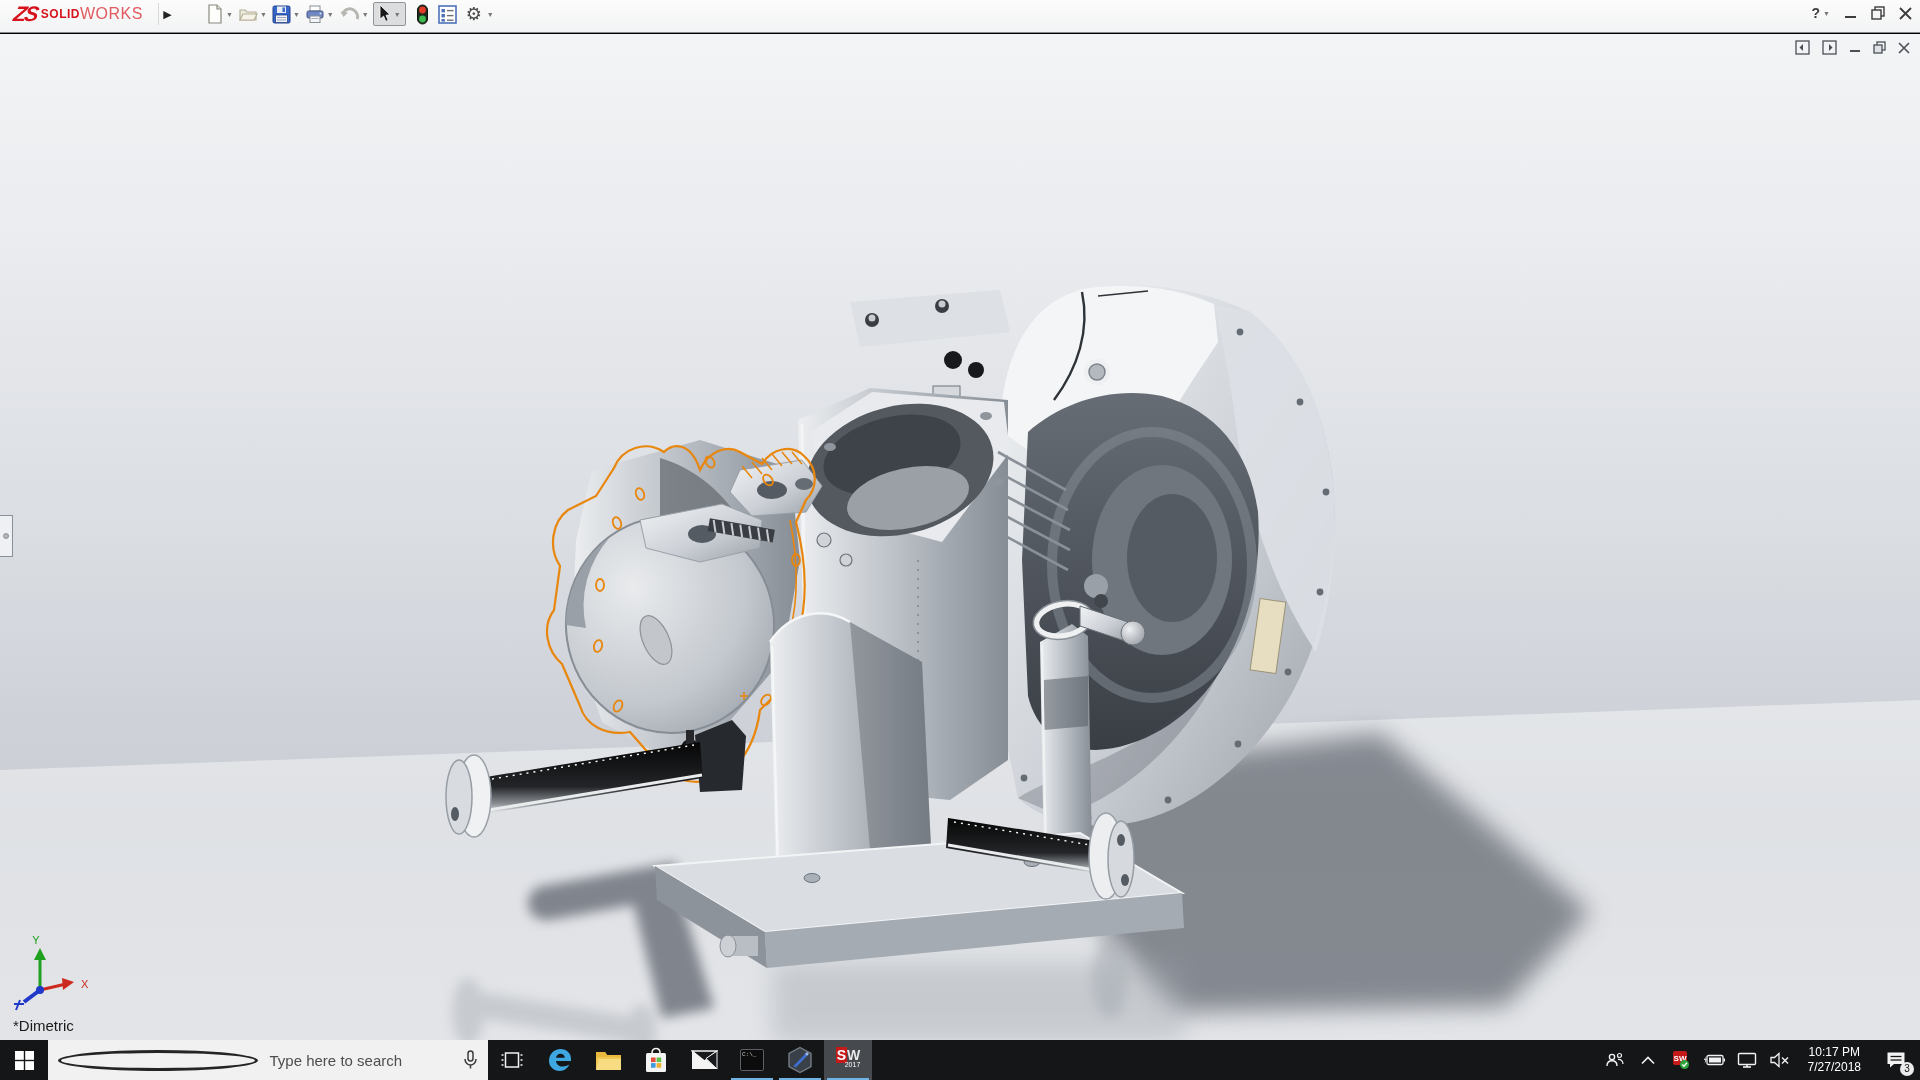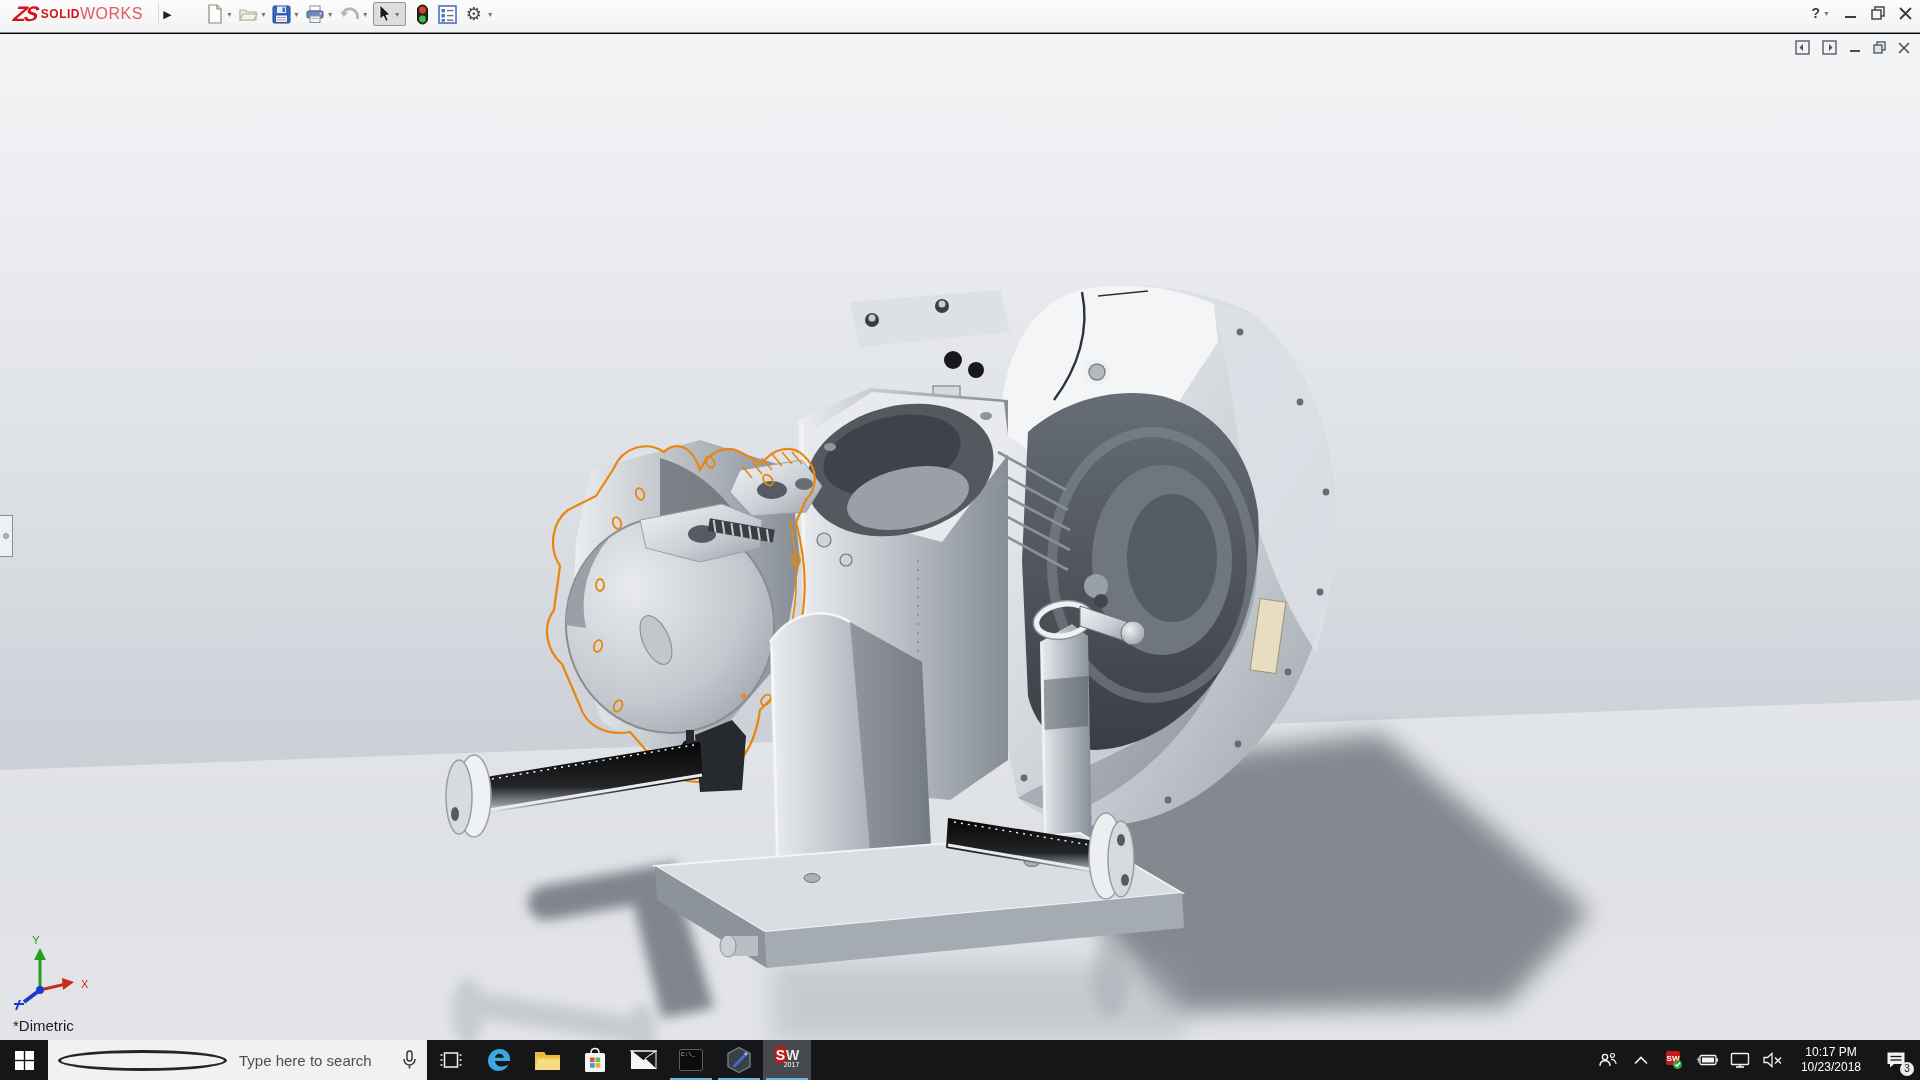--- a/index.html
+++ b/index.html
@@ -35,21 +35,21 @@
   .doc-ctrls .dc{display:flex;align-items:center;cursor:pointer;}
   .panel-tab{position:absolute;left:0;top:481px;width:13px;height:42px;background:#eef0f3;
     border:1px solid #8a9098;border-left:none;display:flex;align-items:center;justify-content:center;}
   .panel-tab i{width:6px;height:6px;border-radius:50%;background:#b2b7bd;border:1px solid #8f959c;}
   .orient{position:absolute;left:13px;bottom:6px;font-size:15px;color:#1a1a1a;}
 
   
   .taskbar{position:absolute;left:0;top:1040px;width:1920px;height:40px;background:#151618;
     display:flex;align-items:stretch;}
   .tb-start{width:48px;display:flex;align-items:center;justify-content:center;cursor:pointer;}
-  .tb-search{width:379px;background:#f1f1f1;display:flex;align-items:center;padding:0 10px;cursor:text;}
+  .tb-search{width:440px;background:#f1f1f1;display:flex;align-items:center;padding:0 10px;cursor:text;}
   .cortana{width:21px;height:21px;border:3px solid #242424;border-radius:50%;margin-right:12px;flex:none;}
   .tb-search span{flex:1;font-size:15px;color:#4e4e4e;}
   .tb-app{width:48px;display:flex;align-items:center;justify-content:center;position:relative;cursor:pointer;}
   .tb-app.active{background:#46494e;}
   .tb-app .runline{position:absolute;bottom:0;left:3px;right:3px;height:2.5px;background:#6fb4e4;}
   .sw-tile{display:flex;flex-direction:column;align-items:center;line-height:10px;}
   .sw-letters{font-weight:bold;font-size:14px;letter-spacing:0;}
   .sw-letters .s{color:#fff;background:#c61a1a;padding:0 1px;}
   .sw-letters .w{color:#e8e8e8;}
   .sw-year{font-size:7px;color:#fff;align-self:flex-end;}
@@ -578,21 +578,21 @@
         </svg>
     </span>
     <span class="ti">
       <svg width="20" height="16" viewBox="0 0 20 16">
           <path d="M1,5.5 L4.5,5.5 L9,1.5 L9,14.5 L4.5,10.5 L1,10.5 Z" fill="none" stroke="#f2f2f2" stroke-width="1.3"></path>
           <path d="M12,5.5 L18,11.5 M18,5.5 L12,11.5" stroke="#f2f2f2" stroke-width="1.4"></path>
         </svg>
     </span>
     <div class="clock">
       <div>10:17 PM</div>
-      <div>10/23/2018</div>
+      <div>7/27/2018</div>
     </div>
     <div class="action">
       <svg width="20" height="18" viewBox="0 0 20 18">
         <path d="M1.5,1.5 L18.5,1.5 L18.5,13 L8,13 L4,16.5 L4,13 L1.5,13 Z" fill="#f2f2f2"></path>
         <line x1="4.5" y1="5.5" x2="15.5" y2="5.5" stroke="#151618" stroke-width="1.3"></line>
         <line x1="4.5" y1="9" x2="15.5" y2="9" stroke="#151618" stroke-width="1.3"></line>
       </svg>
       <span class="badge">3</span>
     </div>
   </div>

